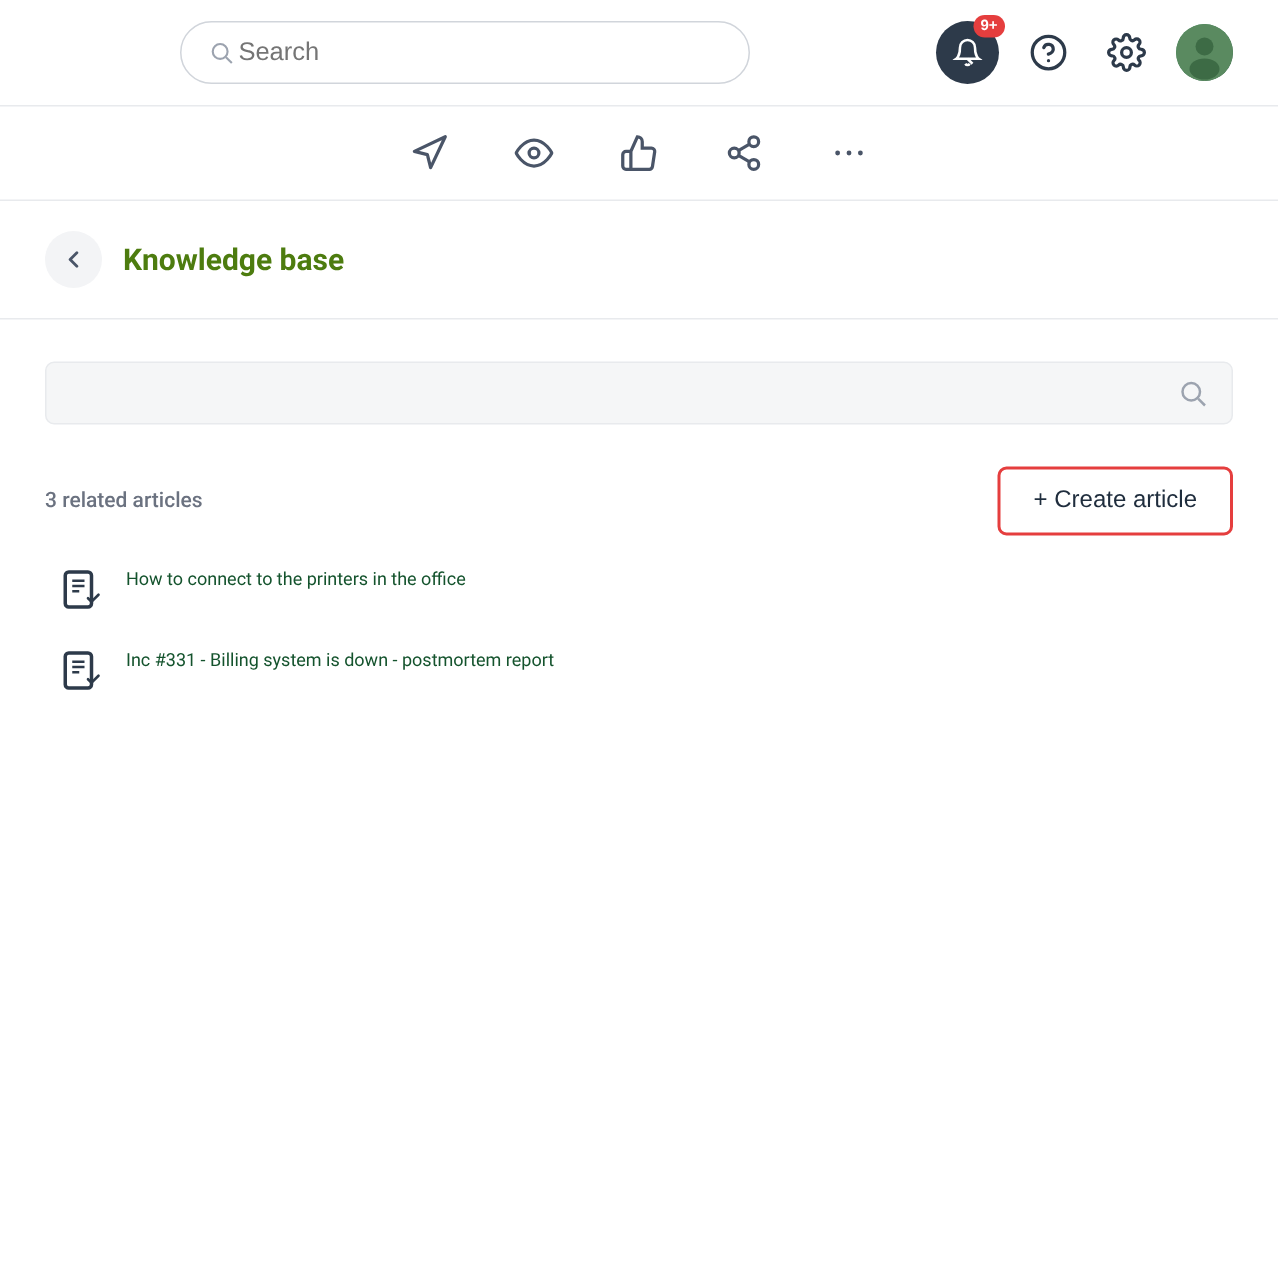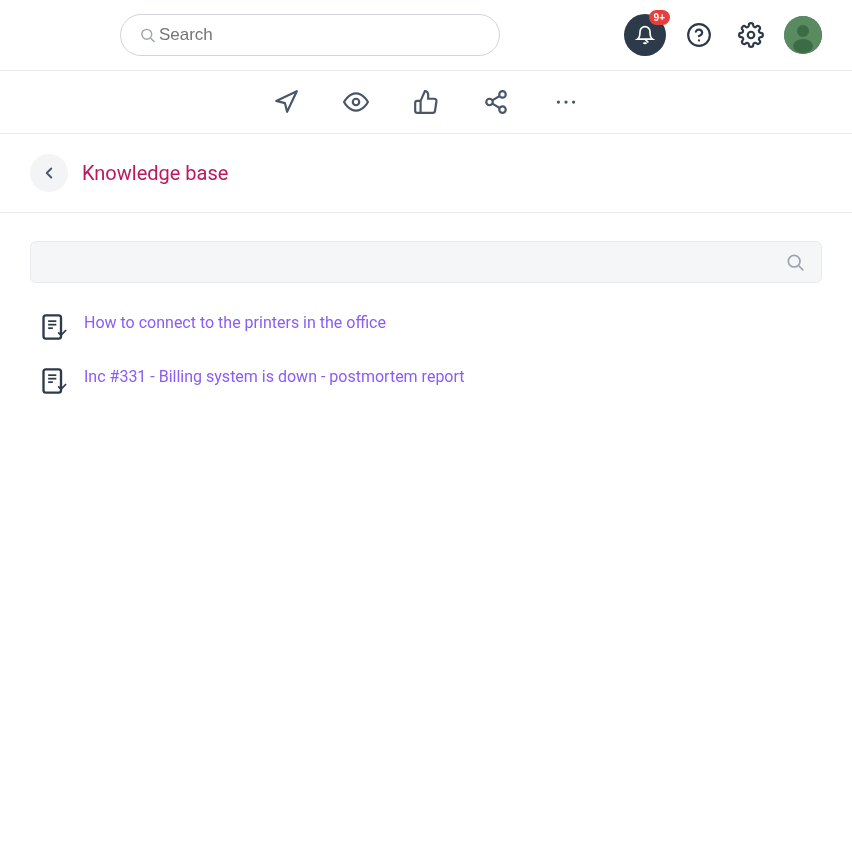--- a/index.html
+++ b/index.html
@@ -139,22 +139,22 @@
       border: none;
       cursor: pointer;
       display: flex;
       align-items: center;
       justify-content: center;
       color: #4a5568;
       font-size: 16px;
     }
     .section-title {
       font-size: 20px;
-      font-weight: 400;
-      color: #be185d;
+      font-weight: 700;
+      color: #4d7c0f;
       text-align: center;
     }
 
     
     .main-content {
       padding: 28px 30px;
     }
 
     
     .kb-search-bar {
@@ -216,22 +216,22 @@
       gap: 16px;
     }
     .article-icon {
       flex-shrink: 0;
       width: 28px;
       height: 28px;
       color: #2d3a4a;
       margin-top: 2px;
     }
     .article-link {
-      font-size: 16px;
-      color: #8b5cf6;
+      font-size: 12px;
+      color: #14532d;
       text-decoration: none;
       line-height: 1.5;
       cursor: pointer;
     }
 
     
     .svg-icon {
       width: 22px;
       height: 22px;
       fill: none;
@@ -342,20 +342,24 @@
 <div class="main-content">
 
   <div class="kb-search-bar">
     <input type="text" style="flex: 1 1 0%;" placeholder="">
     <svg width="20" height="20" viewBox="0 0 24 24" fill="none">
       <circle cx="11" cy="11" r="7" stroke="#9ca3af" stroke-width="2"></circle>
       <line x1="16.5" y1="16.5" x2="22" y2="22" stroke="#9ca3af" stroke-width="2"></line>
     </svg>
   </div>
 
+  <div class="articles-header">
+    <span class="related-count">3 related articles</span>
+    <button class="create-article-btn">+ Create article</button>
+  </div>
 
   <ul class="article-list">
     <li class="article-item">
       <svg class="article-icon" viewBox="0 0 24 24" fill="none" style="width:28px;height:28px;color:#2d3a4a;stroke:#2d3a4a;">
         <rect x="3" y="2" width="15" height="20" rx="2" stroke="#2d3a4a" stroke-width="2" fill="none"></rect>
         <line x1="7" y1="7" x2="14" y2="7" stroke="#2d3a4a" stroke-width="1.5"></line>
         <line x1="7" y1="10" x2="14" y2="10" stroke="#2d3a4a" stroke-width="1.5"></line>
         <line x1="7" y1="13" x2="11" y2="13" stroke="#2d3a4a" stroke-width="1.5"></line>
         <path d="M16 17l2 2 4-4" stroke="#2d3a4a" stroke-width="1.5" stroke-linecap="round"></path>
       </svg>

